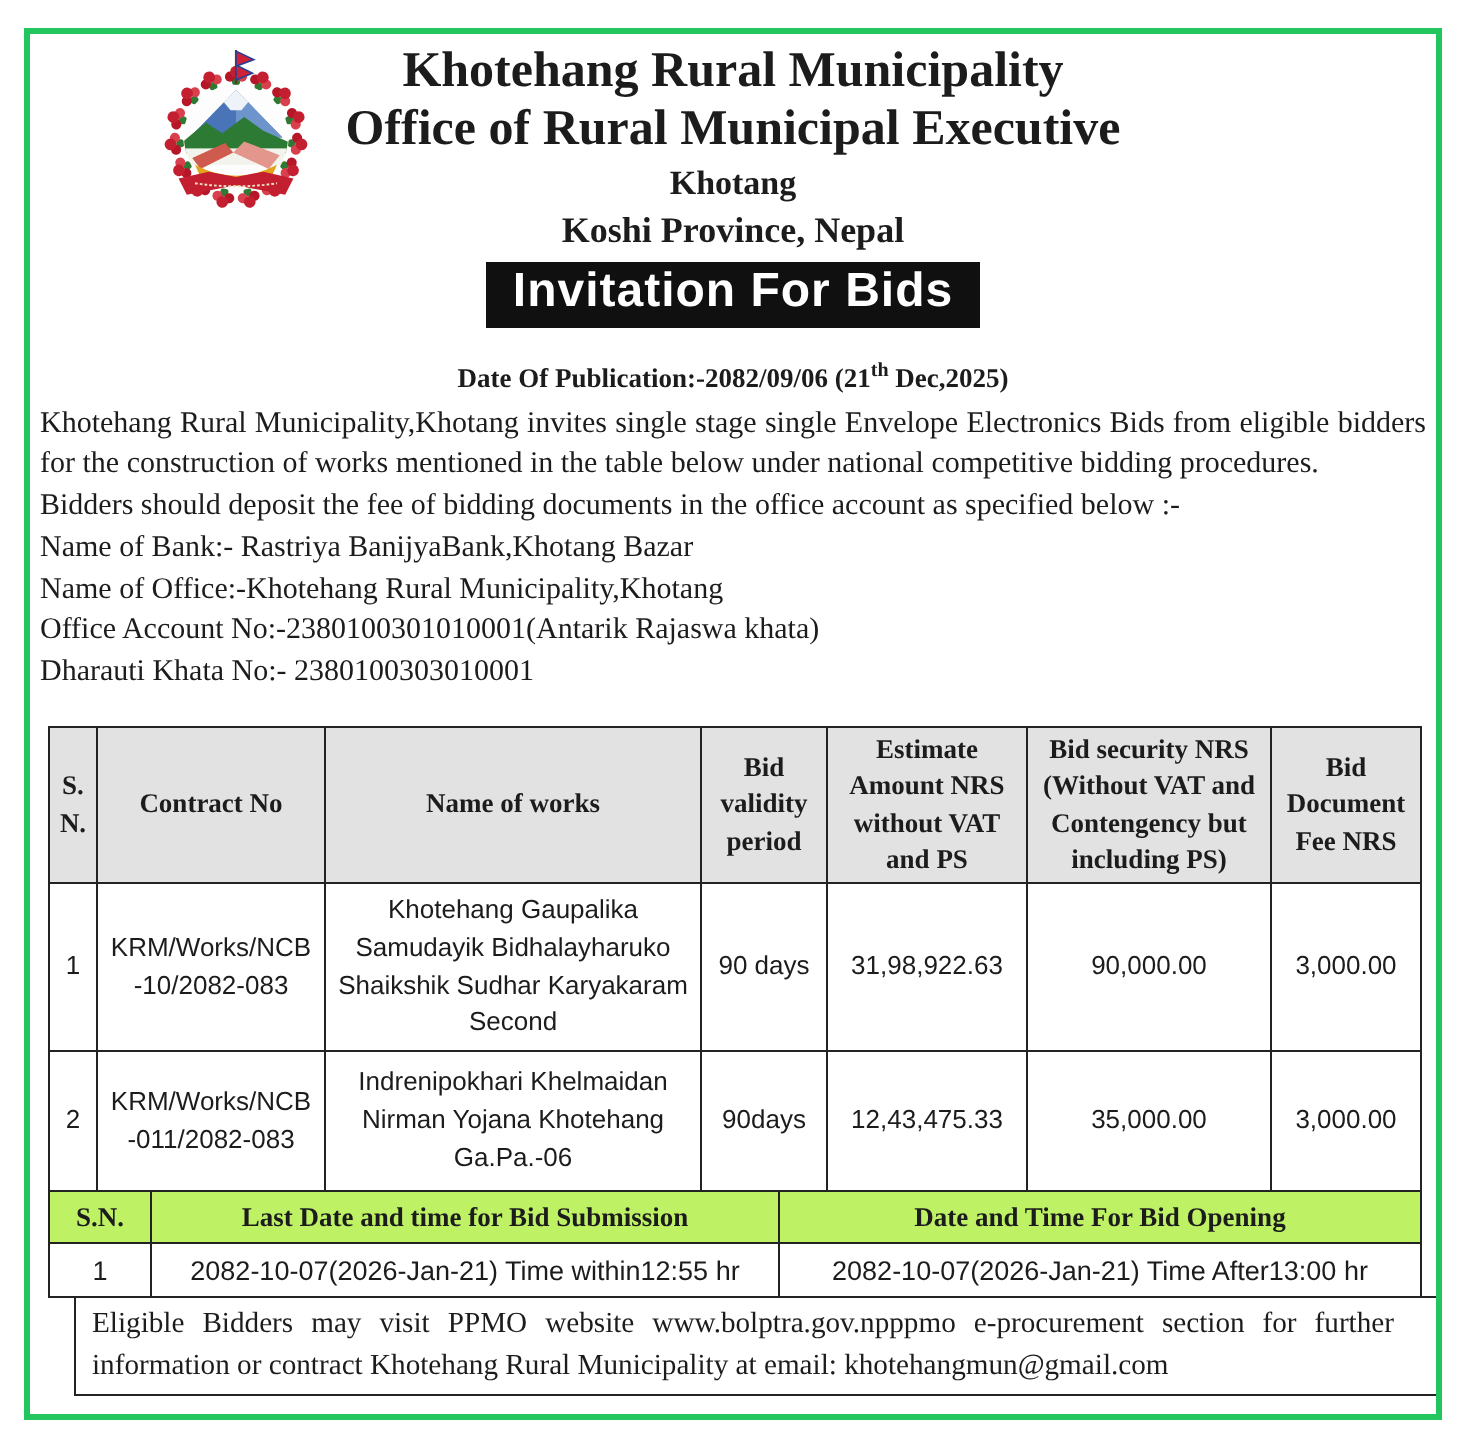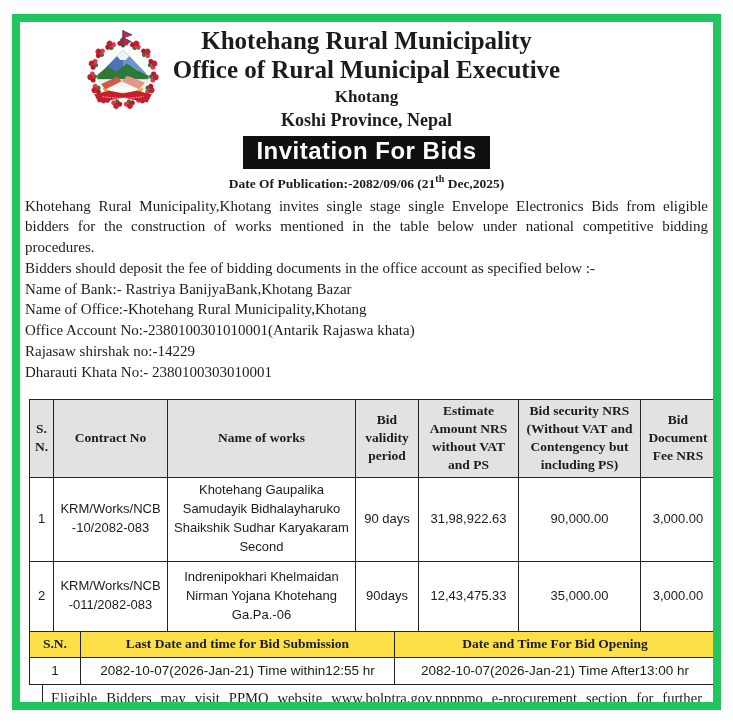--- a/index.html
+++ b/index.html
@@ -3,50 +3,50 @@
 <meta charset="utf-8">
 <style>
   * { margin:0; padding:0; box-sizing:border-box; }
   html,body { background:#ffffff; }
   .doc {
     position:relative; width:733px; height:724px; background:#fff;
     font-family:"Liberation Serif", serif; color:#1c1c1c; overflow:hidden;
   }
   .frame {
     position:absolute; left:12px; top:14px; width:709px; height:696px;
-    border:8px solid #22c55e; overflow:hidden;
+    border:3px solid #22c55e; overflow:hidden;
   }
   .logo { position:absolute; left:62px; top:6px; width:82px; height:86px; }
   .header { text-align:center; padding-top:4px; }
   .h-org { font-size:25px; font-weight:bold; line-height:29px; }
   .h-office { font-size:25px; font-weight:bold; line-height:30px; }
   .h-district { font-size:17px; font-weight:bold; line-height:20px; margin-top:2px; }
   .h-province { font-size:18px; font-weight:bold; line-height:21px; margin-top:3px; }
   .banner {
     display:inline-block; background:#101010; color:#ffffff;
     font-family:Liberation Sans, sans-serif; font-weight:bold; font-size:24px;
     padding:1px 13px 4px 13px; margin-top:5px; letter-spacing:0.5px;
   }
-  .pubdate { font-size:13.5px; font-weight:bold; margin-top:4px; }
+  .pubdate { font-size:13.5px; font-weight:bold; margin-top:16px; }
   .pubdate sup { font-size:10px; }
   .intro { margin:4px 5px 16px 5px; font-size:15px; line-height:20.8px; }
   .intro .just { text-align:justify; }
   .tbl-wrap { margin:6px 0 0 9px; width:686px; }
   table { border-collapse:collapse; table-layout:fixed; width:686px; }
   td, th { border:1px solid #232323; vertical-align:middle; text-align:center; overflow:hidden; }
   .bid-head th {
     background:#e2e2e2; font-family:"Liberation Serif", serif; font-weight:bold;
     font-size:13.5px; line-height:1.35; height:78px; padding:2px 3px;
   }
   .bid-row td {
     font-family:Liberation Sans, sans-serif; font-size:13px; line-height:1.45; padding:2px 3px;
   }
   .row-1 td { height:84px; }
   .row-2 td { height:70px; }
-  .dates-head th { font-weight:bold; font-size:13.5px; height:26px; padding:1px 3px; background:#fde047; font-family:"Liberation Serif", serif; }
+  .dates-head th { font-weight:bold; font-size:13.5px; height:26px; padding:1px 3px; background:#bef264; font-family:"Liberation Serif", serif; }
   .dates-row td { font-family:"Liberation Sans", sans-serif; font-size:13.5px; height:27px; padding:1px 3px; }
   .mt-merge { margin-top:-1px; }
   .note {
     width:686px; margin:-1px 0 0 22px; border:1px solid #232323;
     padding:3px 25px 4px 8px; font-size:14.6px; line-height:20.5px; text-align:justify; min-height:40px;
   }
   .sig { text-align:right; padding-right:6px; margin-top:1px; }
   .sig-dots { font-size:13px; font-weight:bold; letter-spacing:1.5px; line-height:12px; }
 </style>
 </head>
@@ -114,21 +114,20 @@
       </div>
       <div class="pubdate"><span>Date Of Publication:-2082/09/06 (21</span><sup>th</sup><span> Dec,2025)</span></div>
     </div>
 
     <div class="intro">
       <p class="just">Khotehang Rural Municipality,Khotang invites single stage single Envelope Electronics Bids from eligible bidders for the construction  of works mentioned in  the table below under national competitive bidding procedures.</p>
       <p>Bidders should deposit the fee of bidding documents in the office account as specified below :-</p>
       <p>Name of Bank:- Rastriya BanijyaBank,Khotang Bazar</p>
       <p>Name of Office:-Khotehang Rural Municipality,Khotang</p>
       <p>Office Account No:-2380100301010001(Antarik Rajaswa khata)</p>
-      <p>Rajasaw shirshak no:-14229</p>
       <p>Dharauti Khata No:- 2380100303010001</p>
     </div>
 
     <div class="tbl-wrap">
       <table>
         <colgroup>
           <col style="width:24px">
             <col style="width:114px">
             <col style="width:188px">
           <col style="width:63px">

